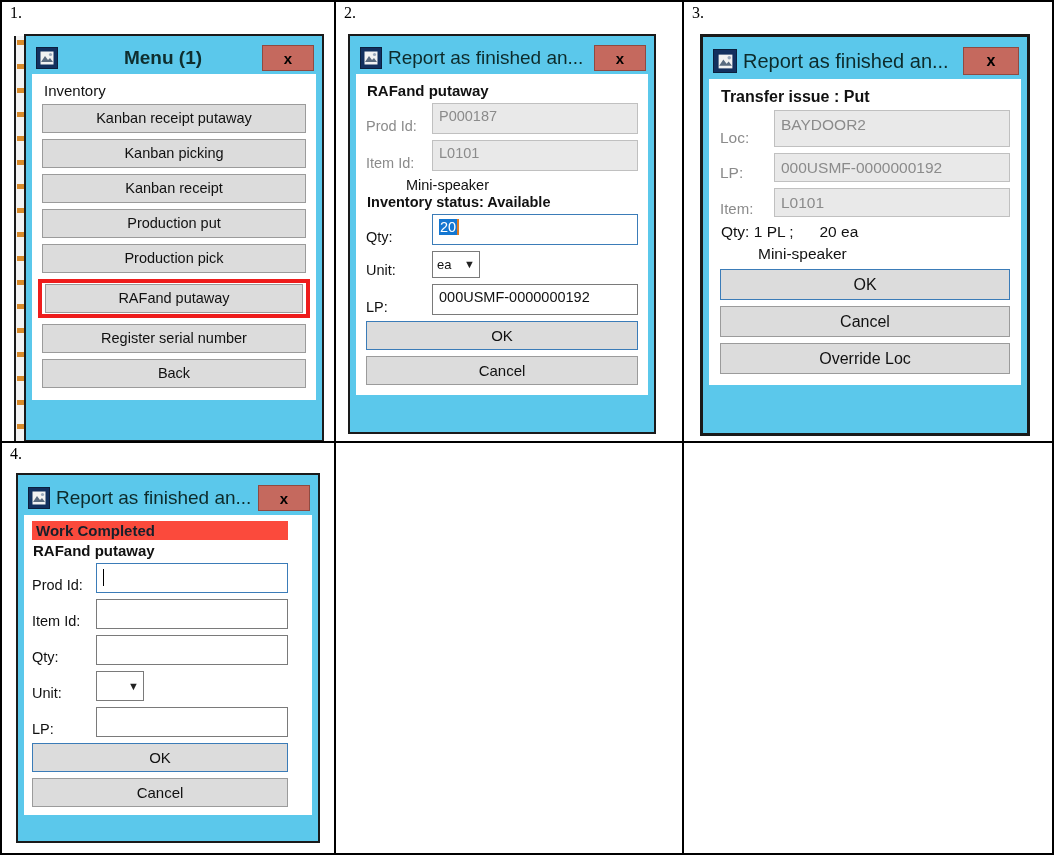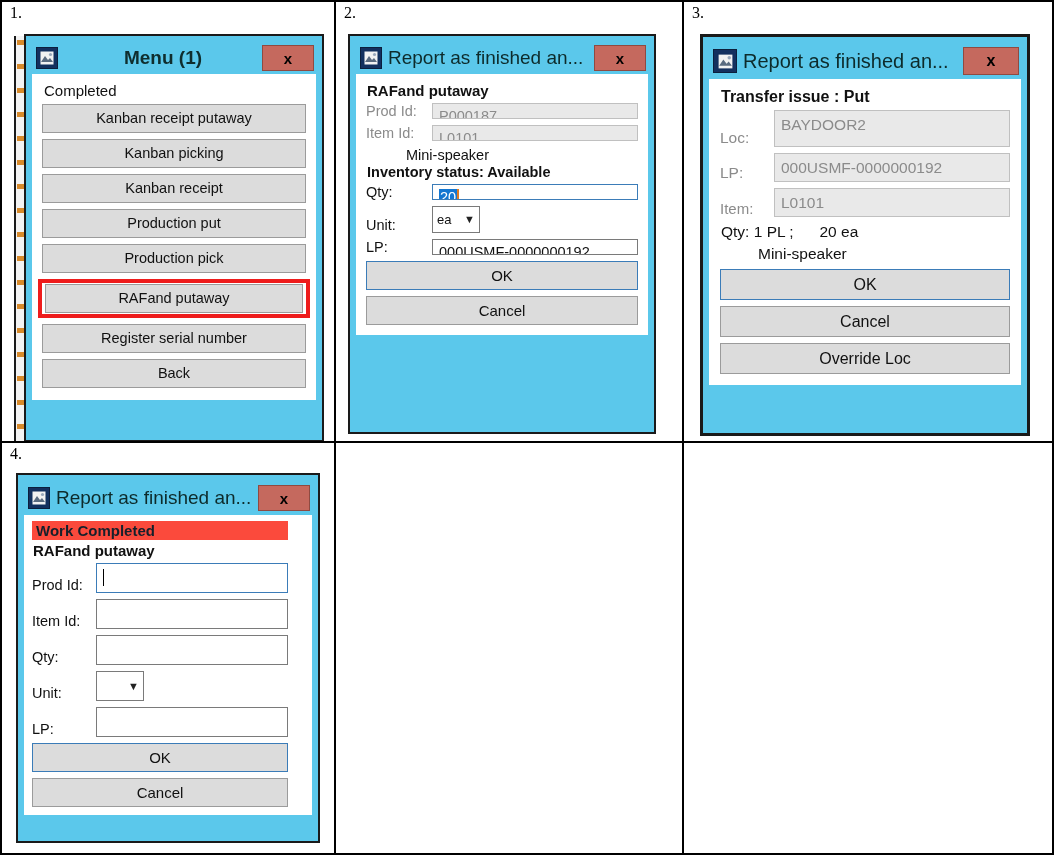--- a/index.html
+++ b/index.html
@@ -147,21 +147,21 @@
   }
   .row .lbl {
     font-size: 14.5px;
     color: #111;
     flex: 0 0 auto;
     padding-right: 6px;
   }
   .row .lbl.dim { color: #8b8b8b; }
   .fld {
     flex: 1 1 auto;
-    height: 16px;
+    height: 31px;
     line-height: 25px;
     border: 1px solid #7a7a7a;
     background: #ffffff;
     font-size: 14.5px;
     color: #111;
     padding: 0 6px;
     overflow: hidden;
     white-space: nowrap;
   }
   .fld.disabled {
@@ -267,21 +267,21 @@
           <svg width="16" height="16" viewBox="0 0 16 16">
             <rect x="1" y="1" width="14" height="14" fill="#f2f2f2" stroke="#13305f"></rect>
             <path d="M2 12 L6 6 L9 10 L11 8 L14 12 Z" fill="#5a6b80"></path>
             <circle cx="11.5" cy="4.5" r="1.6" fill="#9aa8bb"></circle>
           </svg>
         </span>
         <span class="title-text center">Menu (1)</span>
         <span class="close-btn">x</span>
       </div>
       <div class="winbody">
-        <div class="section-label">Completed</div>
+        <div class="section-label">Inventory</div>
         <div class="menu-btn">Kanban receipt putaway</div>
         <div class="menu-btn">Kanban picking</div>
         <div class="menu-btn">Kanban receipt</div>
         <div class="menu-btn">Production put</div>
         <div class="menu-btn">Production pick</div>
         <div class="highlight-box">
           <div class="menu-btn">RAFand putaway</div>
         </div>
         <div class="menu-btn" style="margin-top:6px">Register serial number</div>
         <div class="menu-btn last">Back</div>

